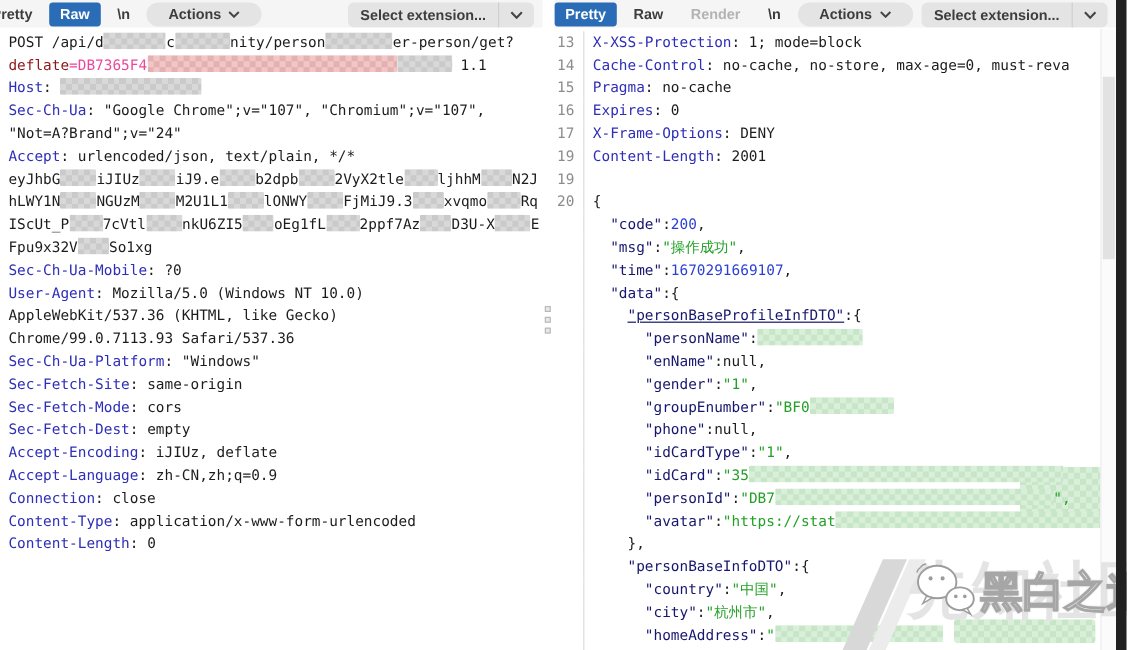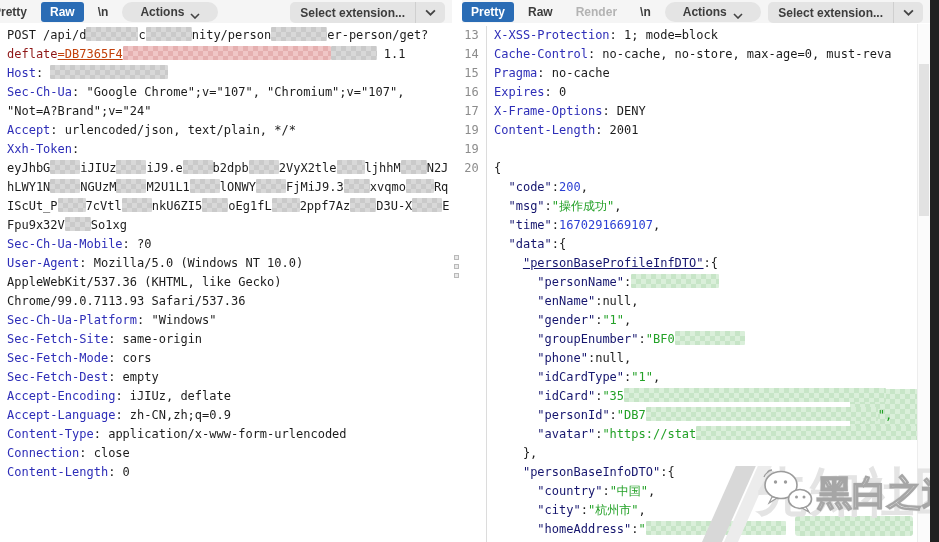--- a/index.html
+++ b/index.html
@@ -15,21 +15,21 @@
     color:#3d3d3d; overflow:hidden; padding-top:1px;
   }
   #tb-left  { left:0;   width:452px; }
   #tb-right { left:462px; width:468px; }
   .tab { padding:3px 9px; border-radius:3px; color:#3d3d3d; cursor:default; flex:none; }
   .tab.sel { background:#2a6cb5; color:#fff; }
   .tab.dis { color:#b3b3b3; }
   .tab.cut { margin-left:-16px; }
   .btn {
     background:#e4e4e4; border-radius:10px; padding:3px 18px; flex:none;
-    display:flex; align-items:flex-end; gap:6px;
+    display:flex; align-items:center; gap:6px;
   }
   .selext {
     margin-left:auto; margin-right:7px; display:flex; align-items:stretch;
     background:#e4e4e4; border-radius:5px; flex:none;
   }
   .selext .txt { padding:4px 10px 3px; border-right:1px solid #cfcfcf; }
   .selext .chev { padding:4px 9px 3px; display:flex; align-items:center; }
   .chev-svg { display:block; }
   
   .mono { font-family:"DejaVu Sans Mono", monospace; font-size:12px; }
@@ -46,21 +46,21 @@
   .ln { width:24px; flex:none; text-align:center; color:#8c8c8c; padding-right:5px; }
   .rc { flex:1; border-left:1px solid #dcdcdc; padding-left:7px; white-space:pre; }
   
   .c-p  { color:#1c1c1c; }
   .c-h  { color:#2e2eb8; }
   .c-k  { color:#16166e; }
   .c-ku { color:#16166e; text-decoration:underline; }
   .c-s  { color:#23a127; }
   .c-n  { color:#2b3fd4; }
   .c-pr { color:#8e1616; }
-  .c-pv { color:#c2410c;text-decoration:underline; }
+  .c-pv { color:#ec4899; }
   
   .mz {
     display:inline-block; height:14px; vertical-align:-2px; border-radius:1px;
   }
   .mz-gray  { background:repeating-conic-gradient(#d8d8d8 0% 25%, #cacaca 0% 50%) 0 0/10px 10px; }
   .mz-pink  { background:repeating-conic-gradient(#f0c6c6 0% 25%, #e5b0b0 0% 50%) 0 0/10px 10px; }
   .mz-green { background:repeating-conic-gradient(#daefda 0% 25%, #c7e5c7 0% 50%) 0 0/10px 10px; }
   .blob { position:absolute; z-index:1; border-radius:3px;
           background:repeating-conic-gradient(#daefda 0% 25%, #c7e5c7 0% 50%) 0 0/10px 10px; }
   #blob-1 { left:850px; top:389px; width:84px;  height:48px; }
@@ -144,37 +144,36 @@
     </div>
   </div>
 
   <div id="req-content" class="mono">
       <div class="cl"><span class="c-p">POST /api/d</span><span class="mz mz-gray" style="width: 52px;"></span><span class="c-p">c</span><span class="mz mz-gray" style="width: 46px;"></span><span class="c-p">nity/person</span><span class="mz mz-gray" style="width: 56px;"></span><span class="c-p">er-person/get?</span></div>
       <div class="cl"><span class="c-pr">deflate</span><span class="c-pv">=DB7365F4</span><span class="mz mz-pink" style="width: 208px;"></span><span class="mz mz-gray" style="width: 46px;"></span><span class="c-p"> 1.1</span></div>
       <div class="cl"><span class="c-h">Host</span><span class="c-p">: </span><span class="mz mz-gray" style="width: 118px;"></span></div>
       <div class="cl"><span class="c-h">Sec-Ch-Ua</span><span class="c-p">: "Google Chrome";v="107", "Chromium";v="107",</span></div>
       <div class="cl"><span class="c-p">"Not=A?Brand";v="24"</span></div>
       <div class="cl"><span class="c-h">Accept</span><span class="c-p">: urlencoded/json, text/plain, */*</span></div>
-      <div class="cl"><span class="c-h">Xxh-Token</span><span class="c-p">:</span></div>
       <div class="cl"><span class="c-p">eyJhbG</span><span class="mz mz-gray" style="width: 30px;"></span><span class="c-p">iJIUz</span><span class="mz mz-gray" style="width: 30px;"></span><span class="c-p">iJ9.e</span><span class="mz mz-gray" style="width: 30px;"></span><span class="c-p">b2dpb</span><span class="mz mz-gray" style="width: 30px;"></span><span class="c-p">2VyX2tle</span><span class="mz mz-gray" style="width: 28px;"></span><span class="c-p">ljhhM</span><span class="mz mz-gray" style="width: 26px;"></span><span class="c-p">N2J</span></div>
       <div class="cl"><span class="c-p">hLWY1N</span><span class="mz mz-gray" style="width: 30px;"></span><span class="c-p">NGUzM</span><span class="mz mz-gray" style="width: 30px;"></span><span class="c-p">M2U1L1</span><span class="mz mz-gray" style="width: 30px;"></span><span class="c-p">lONWY</span><span class="mz mz-gray" style="width: 30px;"></span><span class="c-p">FjMiJ9.3</span><span class="mz mz-gray" style="width: 26px;"></span><span class="c-p">xvqmo</span><span class="mz mz-gray" style="width: 28px;"></span><span class="c-p">Rq</span></div>
       <div class="cl"><span class="c-p">IScUt_P</span><span class="mz mz-gray" style="width: 28px;"></span><span class="c-p">7cVtl</span><span class="mz mz-gray" style="width: 30px;"></span><span class="c-p">nkU6ZI5</span><span class="mz mz-gray" style="width: 26px;"></span><span class="c-p">oEg1fL</span><span class="mz mz-gray" style="width: 28px;"></span><span class="c-p">2ppf7Az</span><span class="mz mz-gray" style="width: 26px;"></span><span class="c-p">D3U-X</span><span class="mz mz-gray" style="width: 30px;"></span><span class="c-p">E</span></div>
       <div class="cl"><span class="c-p">Fpu9x32V</span><span class="mz mz-gray" style="width: 26px;"></span><span class="c-p">So1xg</span></div>
       <div class="cl"><span class="c-h">Sec-Ch-Ua-Mobile</span><span class="c-p">: ?0</span></div>
       <div class="cl"><span class="c-h">User-Agent</span><span class="c-p">: Mozilla/5.0 (Windows NT 10.0)</span></div>
       <div class="cl"><span class="c-p">AppleWebKit/537.36 (KHTML, like Gecko)</span></div>
       <div class="cl"><span class="c-p">Chrome/99.0.7113.93 Safari/537.36</span></div>
       <div class="cl"><span class="c-h">Sec-Ch-Ua-Platform</span><span class="c-p">: "Windows"</span></div>
       <div class="cl"><span class="c-h">Sec-Fetch-Site</span><span class="c-p">: same-origin</span></div>
       <div class="cl"><span class="c-h">Sec-Fetch-Mode</span><span class="c-p">: cors</span></div>
       <div class="cl"><span class="c-h">Sec-Fetch-Dest</span><span class="c-p">: empty</span></div>
       <div class="cl"><span class="c-h">Accept-Encoding</span><span class="c-p">: iJIUz, deflate</span></div>
       <div class="cl"><span class="c-h">Accept-Language</span><span class="c-p">: zh-CN,zh;q=0.9</span></div>
+      <div class="cl"><span class="c-h">Connection</span><span class="c-p">: close</span></div>
       <div class="cl"><span class="c-h">Content-Type</span><span class="c-p">: application/x-www-form-urlencoded</span></div>
-      <div class="cl"><span class="c-h">Connection</span><span class="c-p">: close</span></div>
       <div class="cl"><span class="c-h">Content-Length</span><span class="c-p">: 0</span></div>
     </div>
 
   <div id="splitter">
       <i></i>
       <i></i>
       <i></i>
     </div>
 
   <div id="resp-area" class="mono">

